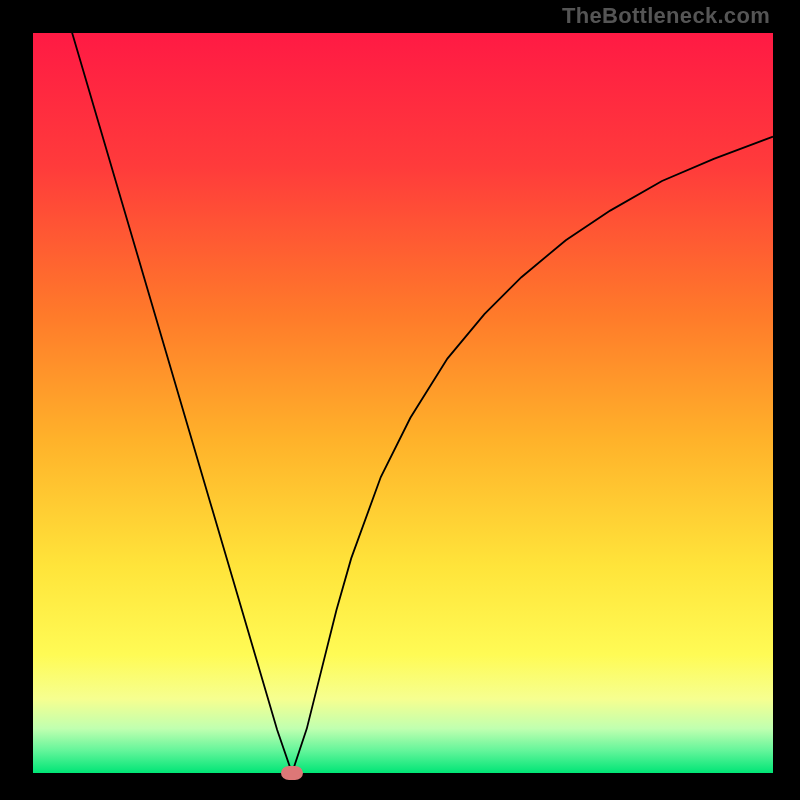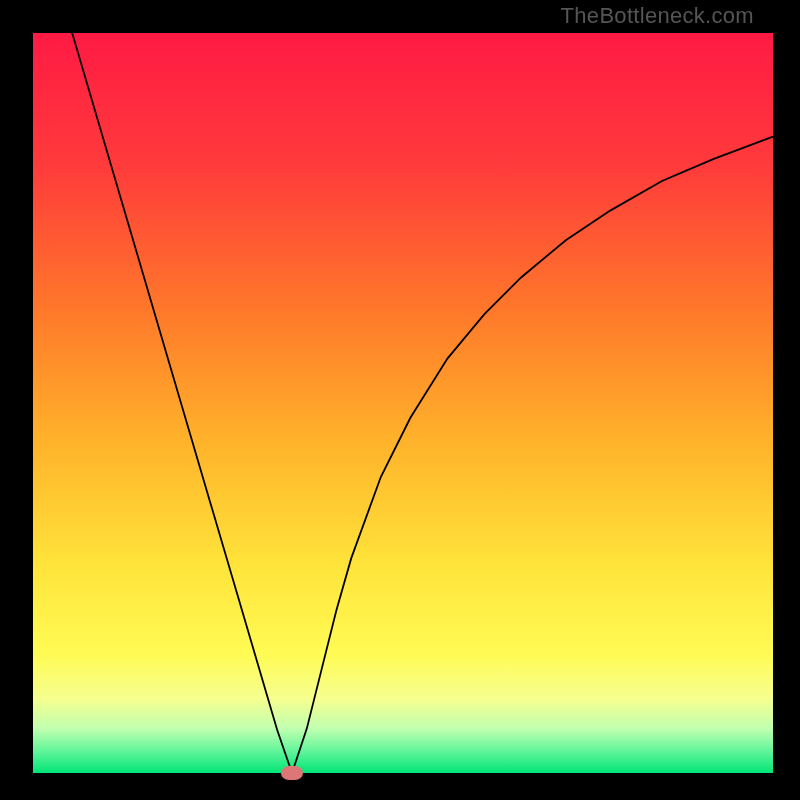--- a/index.html
+++ b/index.html
@@ -36,22 +36,22 @@
     width: 22px;
     position: absolute;
     height: 14px;
     border-radius: 8px / 7px;
     background: #dd7777;
     transform: translate(-50%, -50%);
   }
   .watermark {
     top: 3px;
     position: absolute;
-    font-weight: 400;
-    right: 46px;
+    font-weight: 700;
+    right: 30px;
     letter-spacing: 0.3px;
     font-size: 22px;
   }
 </style>
 </head>
 <body>
 
 <div class="chart-canvas">
 
   <div class="plot-area">

